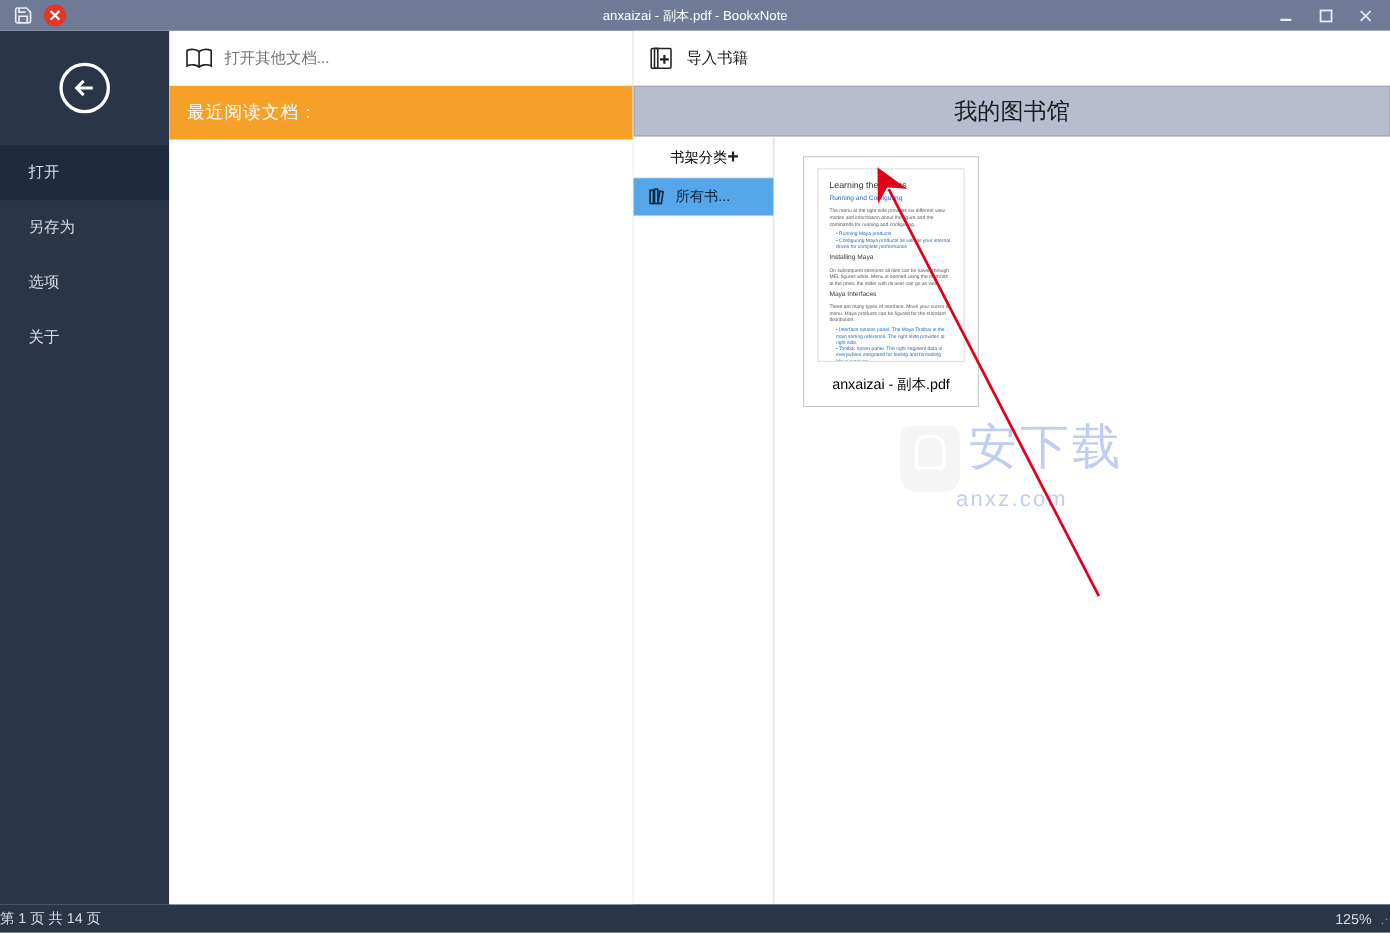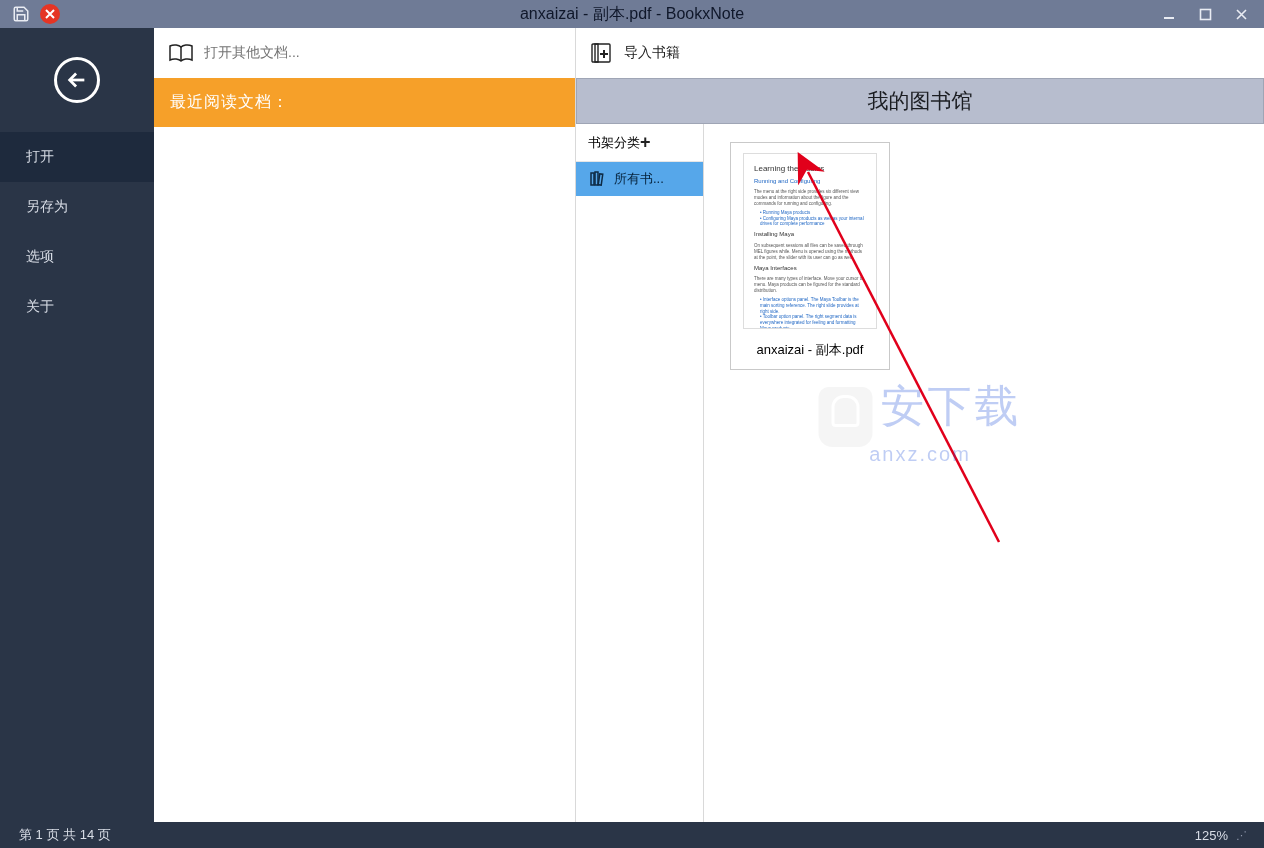--- a/index.html
+++ b/index.html
@@ -4,21 +4,21 @@
 <style>
 * { margin:0; padding:0; box-sizing:border-box; font-family:"Microsoft YaHei","Segoe UI",Arial,sans-serif; }
 html,body { width:1264px; height:848px; overflow:hidden; background:#fff; }
 
 
 .titlebar { height:28px; background:#6f7b96; display:flex; align-items:center; color:#fff; position:relative; }
 .titlebar .left-icons { display:flex; align-items:center; gap:10px; padding-left:12px; }
 .save-icon svg { display:block; }
 .close-red { width:20px; height:20px; border-radius:50%; background:#e53524; display:flex; align-items:center; justify-content:center; }
 .close-red svg { display:block; }
-.titlebar .title { position:absolute; left:50%; transform:translateX(-50%); font-size:16px; color:#0f172a; }
+.titlebar .title { position:absolute; left:50%; transform:translateX(-50%); font-size:12px; color:#ffffff; }
 .titlebar .win-controls { margin-left:auto; display:flex; align-items:center; gap:18px; padding-right:14px; }
 .win-controls span { width:18px; height:18px; display:flex; align-items:center; justify-content:center; color:#e9ecf3; }
 
 
 .app { display:flex; height:calc(848px - 28px - 26px); }
 
 
 .sidebar { width:154px; background:#2a3547; color:#d5d9e0; display:flex; flex-direction:column; }
 .back-circle-wrap { height:104px; display:flex; align-items:center; justify-content:center; }
 .back-circle { width:46px; height:46px; border:3px solid #fff; border-radius:50%; display:flex; align-items:center; justify-content:center; }
@@ -32,21 +32,21 @@
 .recent-body { flex:1; background:#fff; }
 
 
 .library-col { flex:1; background:#fff; display:flex; flex-direction:column; position:relative; }
 .lib-header { height:50px; display:flex; align-items:center; gap:10px; padding-left:14px; font-size:14px; color:#222; border-bottom:1px solid #eee0; }
 .lib-title-bar { background:#b7bdce; color:#1b1d22; font-size:21px; height:46px; display:flex; align-items:center; justify-content:center; border:1px solid #9fa5b5; }
 .lib-body { flex:1; display:flex; }
 
 
 .shelf-panel { width:128px; border-right:1px solid #d9d9d9; }
-.shelf-head { height:38px; display:flex; align-items:center; justify-content:flex-start; padding:0 10px 0 12px; font-size:13px; border-bottom:1px solid #e6e6e6; }
+.shelf-head { height:38px; display:flex; align-items:center; justify-content:center; padding:0 10px 0 12px; font-size:13px; border-bottom:1px solid #e6e6e6; }
 .plus { font-size:18px; font-weight:bold; color:#222; cursor:pointer; }
 .shelf-item { height:34px; background:#56a7ea; color:#06233c; display:flex; align-items:center; gap:6px; padding-left:14px; font-size:13px; }
 
 
 .thumb-area { flex:1; padding:18px 26px; position:relative; }
 .book-card { width:160px; border:1px solid #c9c9c9; background:#fff; display:flex; flex-direction:column; align-items:center; }
 .page-thumb { width:134px; height:176px; margin:10px 0 6px 0; border:1px solid #ddd; background:#fff; padding:10px 10px; font-size:5px; line-height:1.3; color:#333; overflow:hidden; }
 .page-thumb .t1 { font-size:8px; margin-bottom:4px; }
 .page-thumb .t2 { color:#1e66c4; font-size:6px; margin-bottom:3px; }
 .page-thumb .para { color:#555; font-size:4.5px; margin-bottom:3px; }
@@ -57,21 +57,21 @@
 .watermark { position:absolute; left:50%; top:50%; transform:translate(-50%,-54%); opacity:.28; pointer-events:none; text-align:center; color:#1d4ed8; }
 .watermark .cn { font-size:44px; font-weight:500; letter-spacing:3px; }
 .watermark .en { font-size:20px; letter-spacing:2px; margin-top:-4px; }
 .watermark-shield { width:54px; height:60px; border-radius:10px 10px 14px 14px; background:#b8b8b8; opacity:.5; display:inline-block; vertical-align:middle; margin-right:8px; position:relative; }
 .watermark-shield:before { content:""; position:absolute; left:50%; top:40%; transform:translate(-50%,-50%); width:22px; height:26px; border:3px solid #fff; border-radius:12px 12px 4px 4px; }
 
 
 .arrow-svg { position:absolute; left:0; top:0; pointer-events:none; }
 
 
-.statusbar { height:26px; background:#2a3547; color:#d8dde6; display:flex; align-items:center; font-size:13px; padding:0 19px; }
+.statusbar { height:26px; background:#2a3547; color:#d8dde6; display:flex; align-items:center; font-size:13px; padding:0 0; }
 .statusbar .zoom { margin-left:auto; }
 .grip { margin-left:8px; color:#8f98ac; font-size:11px; letter-spacing:-2px; }
 
 .book-open-icon, .import-icon, .books-icon { display:inline-flex; }
 </style>
 </head>
 <body>
 
 <div class="titlebar">
   <div class="left-icons">

